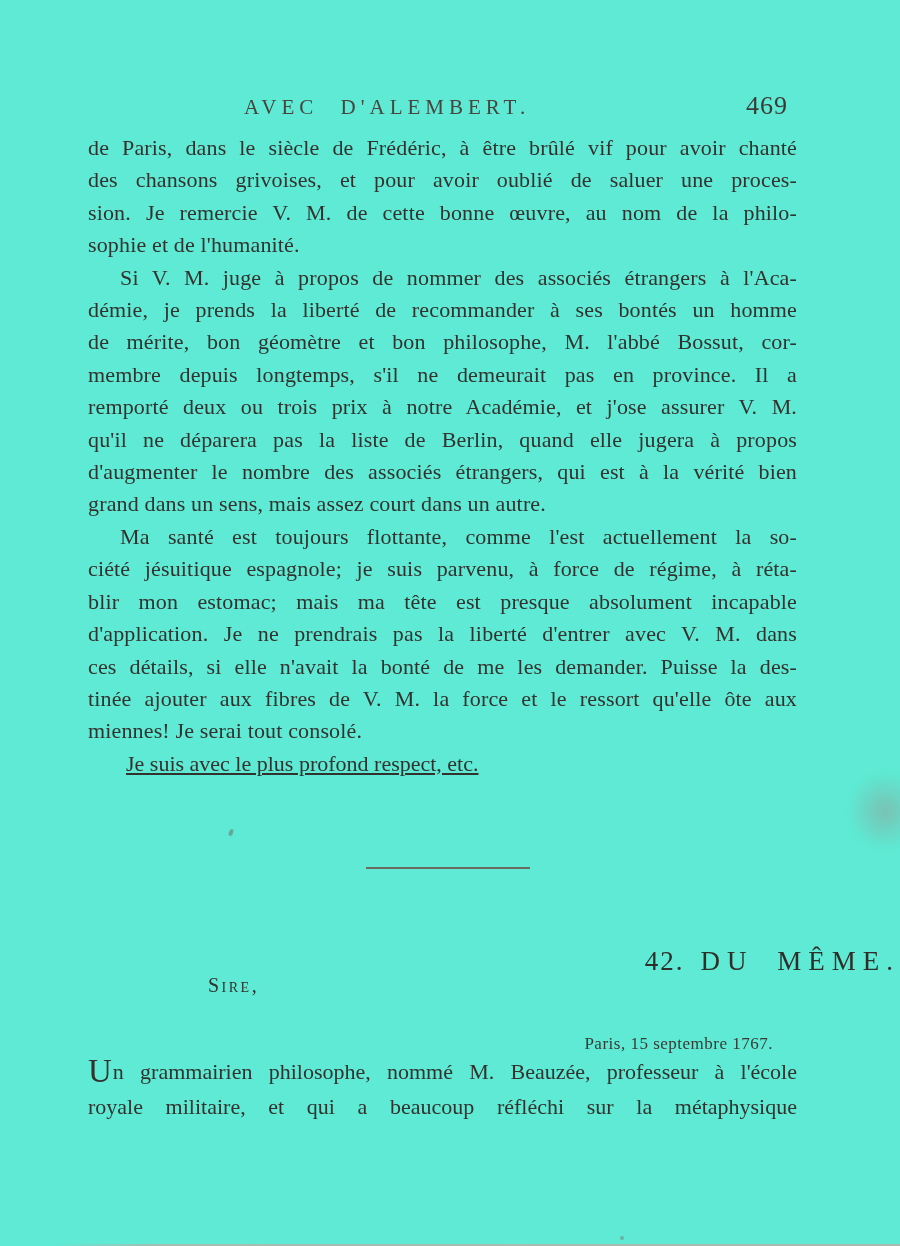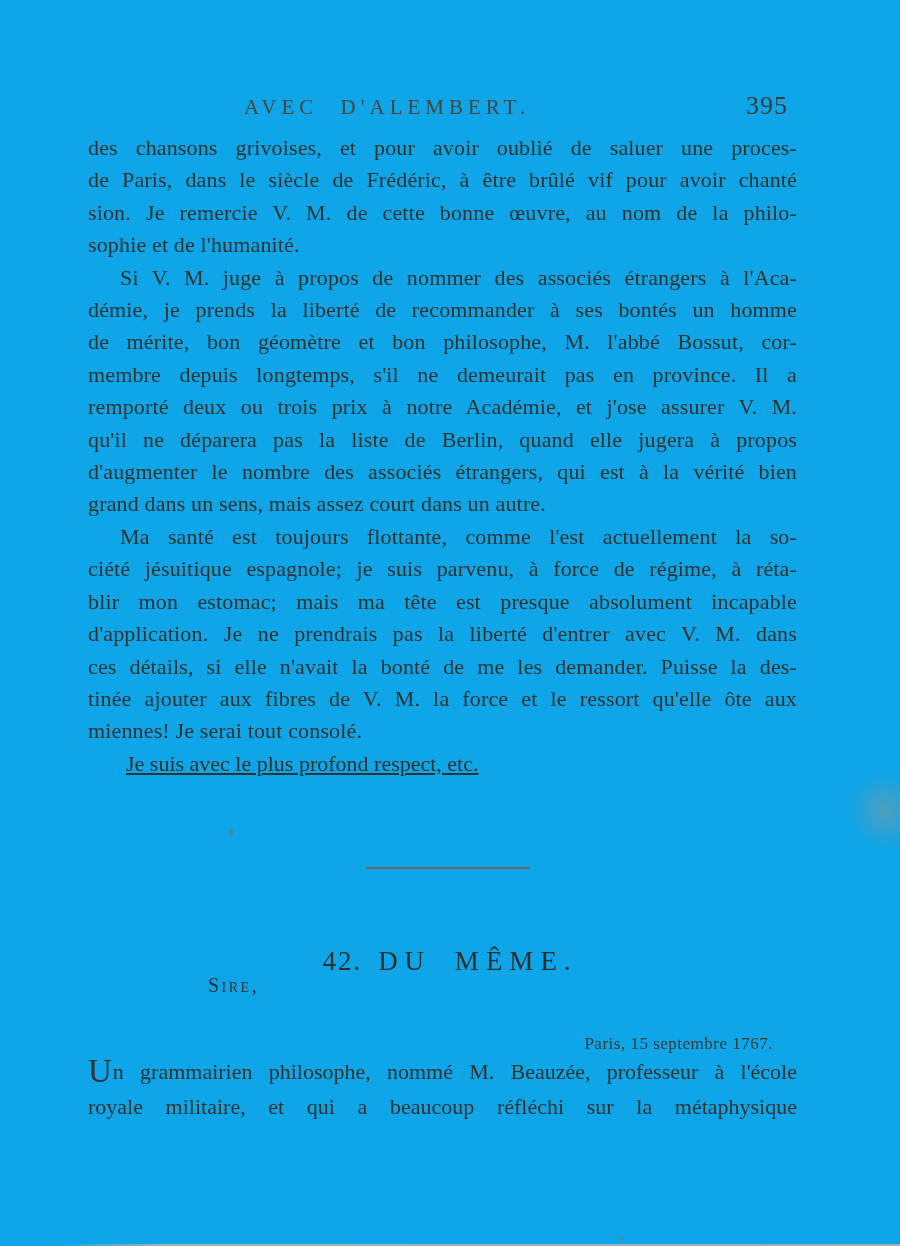--- a/index.html
+++ b/index.html
@@ -1,18 +1,18 @@
 <!DOCTYPE html>
 <html lang="fr"><head>
 <meta charset="utf-8">
 <style>
   html,body { margin:0; padding:0; background:#dcdcd8; }
   .page {
     position:relative; width:900px; height:1246px; margin:0 auto;
-    background:#0ea5e9;
+    background:#5eead4;
     font-family:"Liberation Serif","DejaVu Serif",serif;
     color:#32322e; overflow:hidden;
   }
   .running-title {
     position:absolute; top:95px; left:0; width:86%;
     text-align:center; font-size:21px; letter-spacing:5px; word-spacing:12px;
     color:#46463f;
   }
   .page-number {
     position:absolute; top:91px; right:112px; font-size:26px; color:#3b3b35;
@@ -25,21 +25,21 @@
   .line { text-align:justify; text-align-last:justify; letter-spacing:0.15px; }
   .line.last { text-align-last:left; }
   .line.indent { text-indent:32px; }
   .closing-line { text-indent:38px;text-decoration:underline; }
   .divider {
     position:absolute; top:867px; left:366px; width:164px; height:2px;
     background:#6a6a61;
   }
   .letter-heading {
     position:absolute; top:946px; left:0; width:100%;
-    text-align:center; font-size:27px; color:#2f2f2a;
+    text-align:right; font-size:27px; color:#2f2f2a;
   }
   .heading-number { letter-spacing:2px; margin-right:16px; }
   .heading-title  { letter-spacing:7px; word-spacing:10px; }
   .dateline {
     position:absolute; top:1003px; right:127px;
     font-size:17px; letter-spacing:0.5px; color:#3a3a34;margin-top:31px;
   }
   .salutation {
     position:absolute; top:974px; left:208px;
     font-size:20px; font-variant:small-caps; letter-spacing:2.5px;
@@ -69,26 +69,26 @@
     position:absolute; bottom:0; left:55px; right:0; height:2px;
     background:linear-gradient(to right, rgba(190,192,184,0), rgba(178,181,172,0.85) 12%, rgba(178,181,172,0.9));
   }
 </style>
 </head>
 <body>
 
 <div class="page">
 
   <div class="running-title">AVEC D'ALEMBERT.</div>
-  <div class="page-number">395</div>
+  <div class="page-number">469</div>
 
   <div class="body-block">
     <div class="para">
+      <div class="line">de Paris, dans le siècle de Frédéric, à être brûlé vif pour avoir chanté</div>
       <div class="line">des chansons grivoises, et pour avoir oublié de saluer une proces-</div>
-      <div class="line">de Paris, dans le siècle de Frédéric, à être brûlé vif pour avoir chanté</div>
       <div class="line">sion.  Je remercie V. M. de cette bonne œuvre, au nom de la philo-</div>
       <div class="line last">sophie et de l'humanité.</div>
     </div>
     <div class="para">
       <div class="line indent">Si V. M. juge à propos de nommer des associés étrangers à l'Aca-</div>
       <div class="line">démie, je prends la liberté de recommander à ses bontés un homme</div>
       <div class="line">de mérite, bon géomètre et bon philosophe, M. l'abbé Bossut, cor-</div>
       <div class="line">membre depuis longtemps, s'il ne demeurait pas en province.  Il a</div>
       <div class="line">remporté deux ou trois prix à notre Académie, et j'ose assurer V. M.</div>
       <div class="line">qu'il ne déparera pas la liste de Berlin, quand elle jugera à propos</div>

